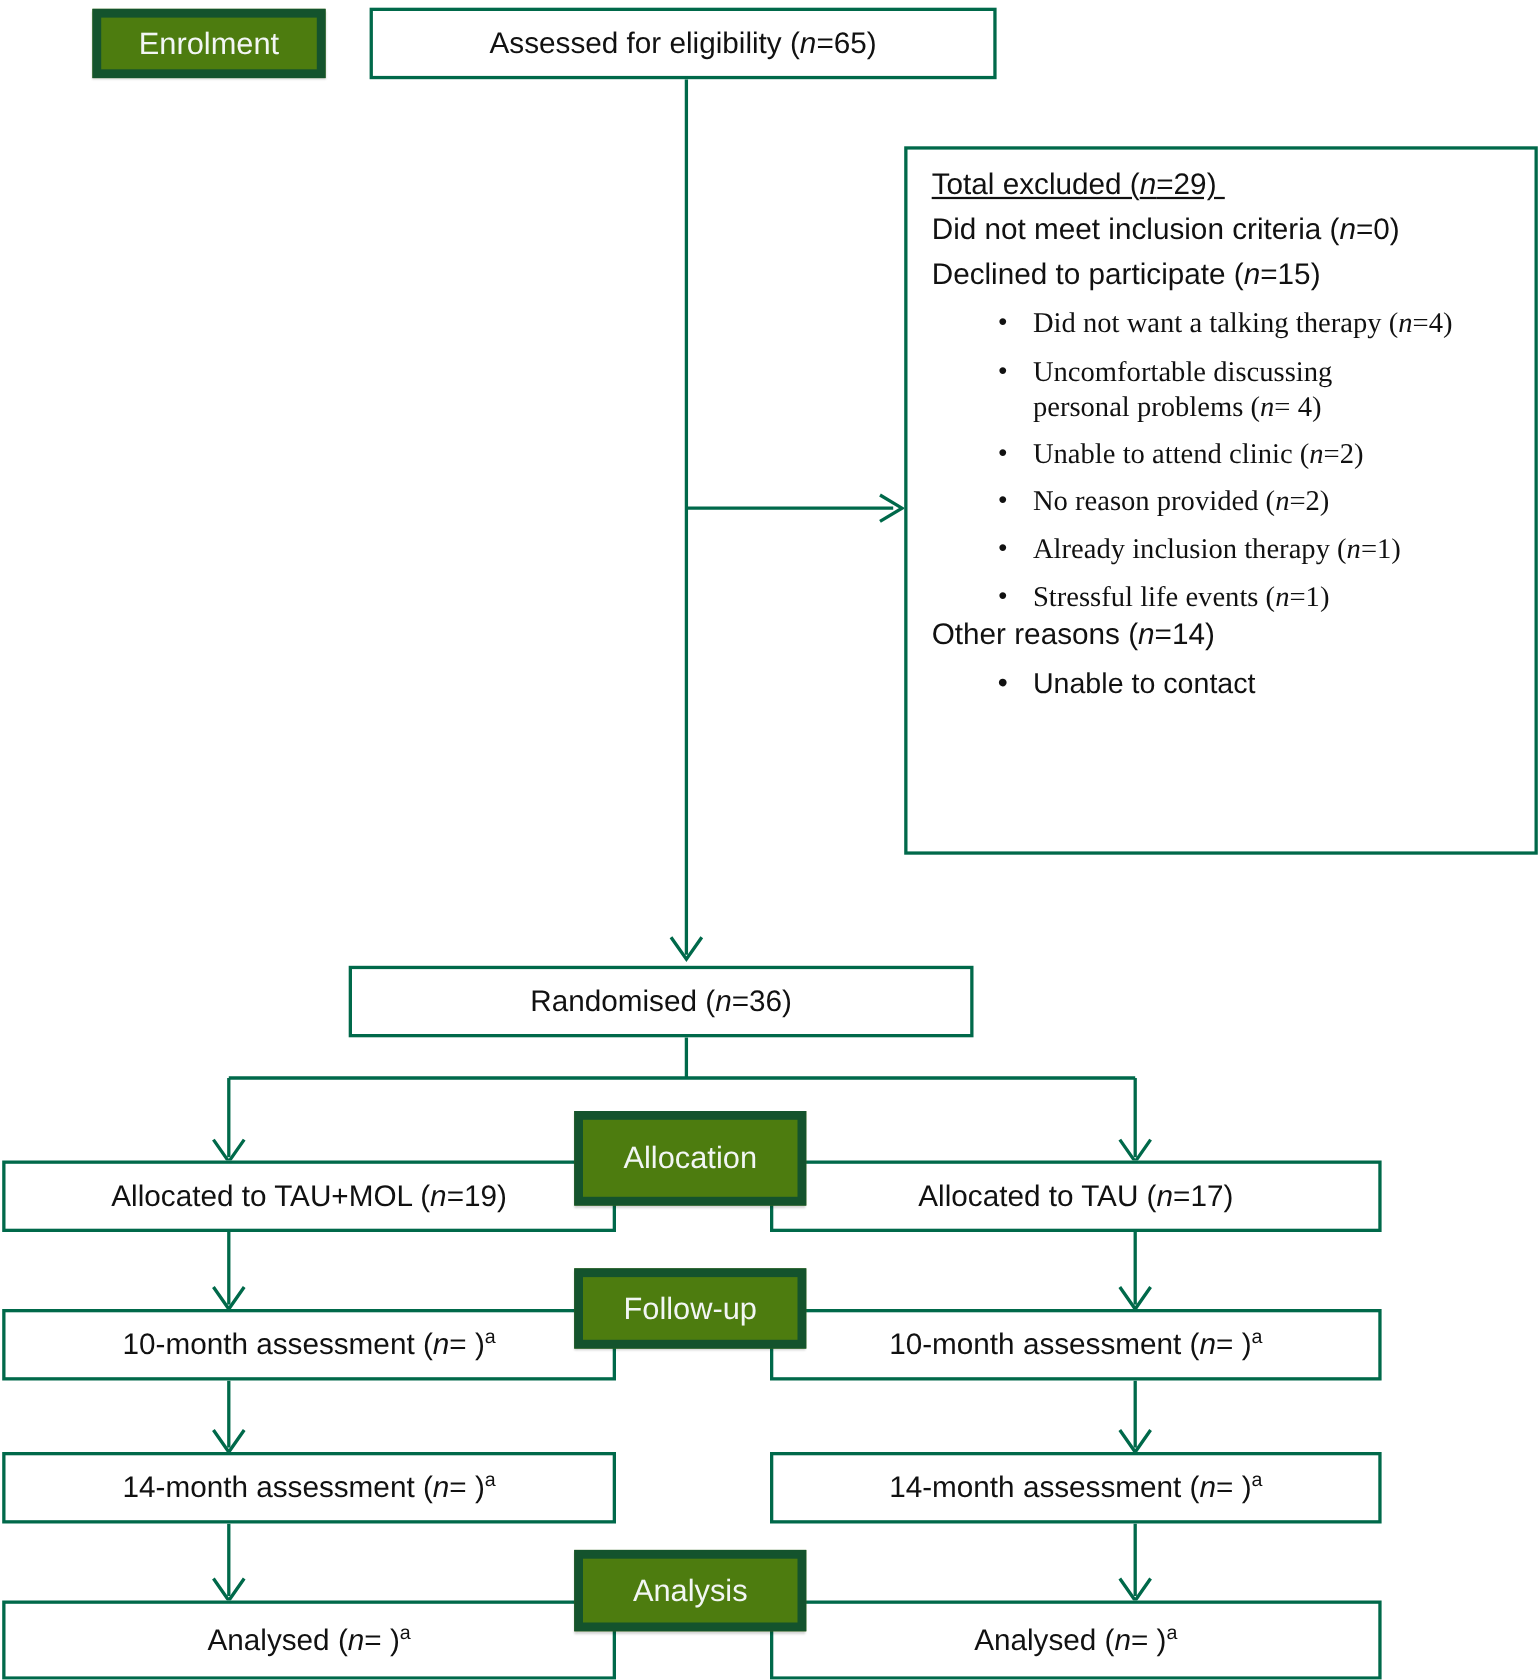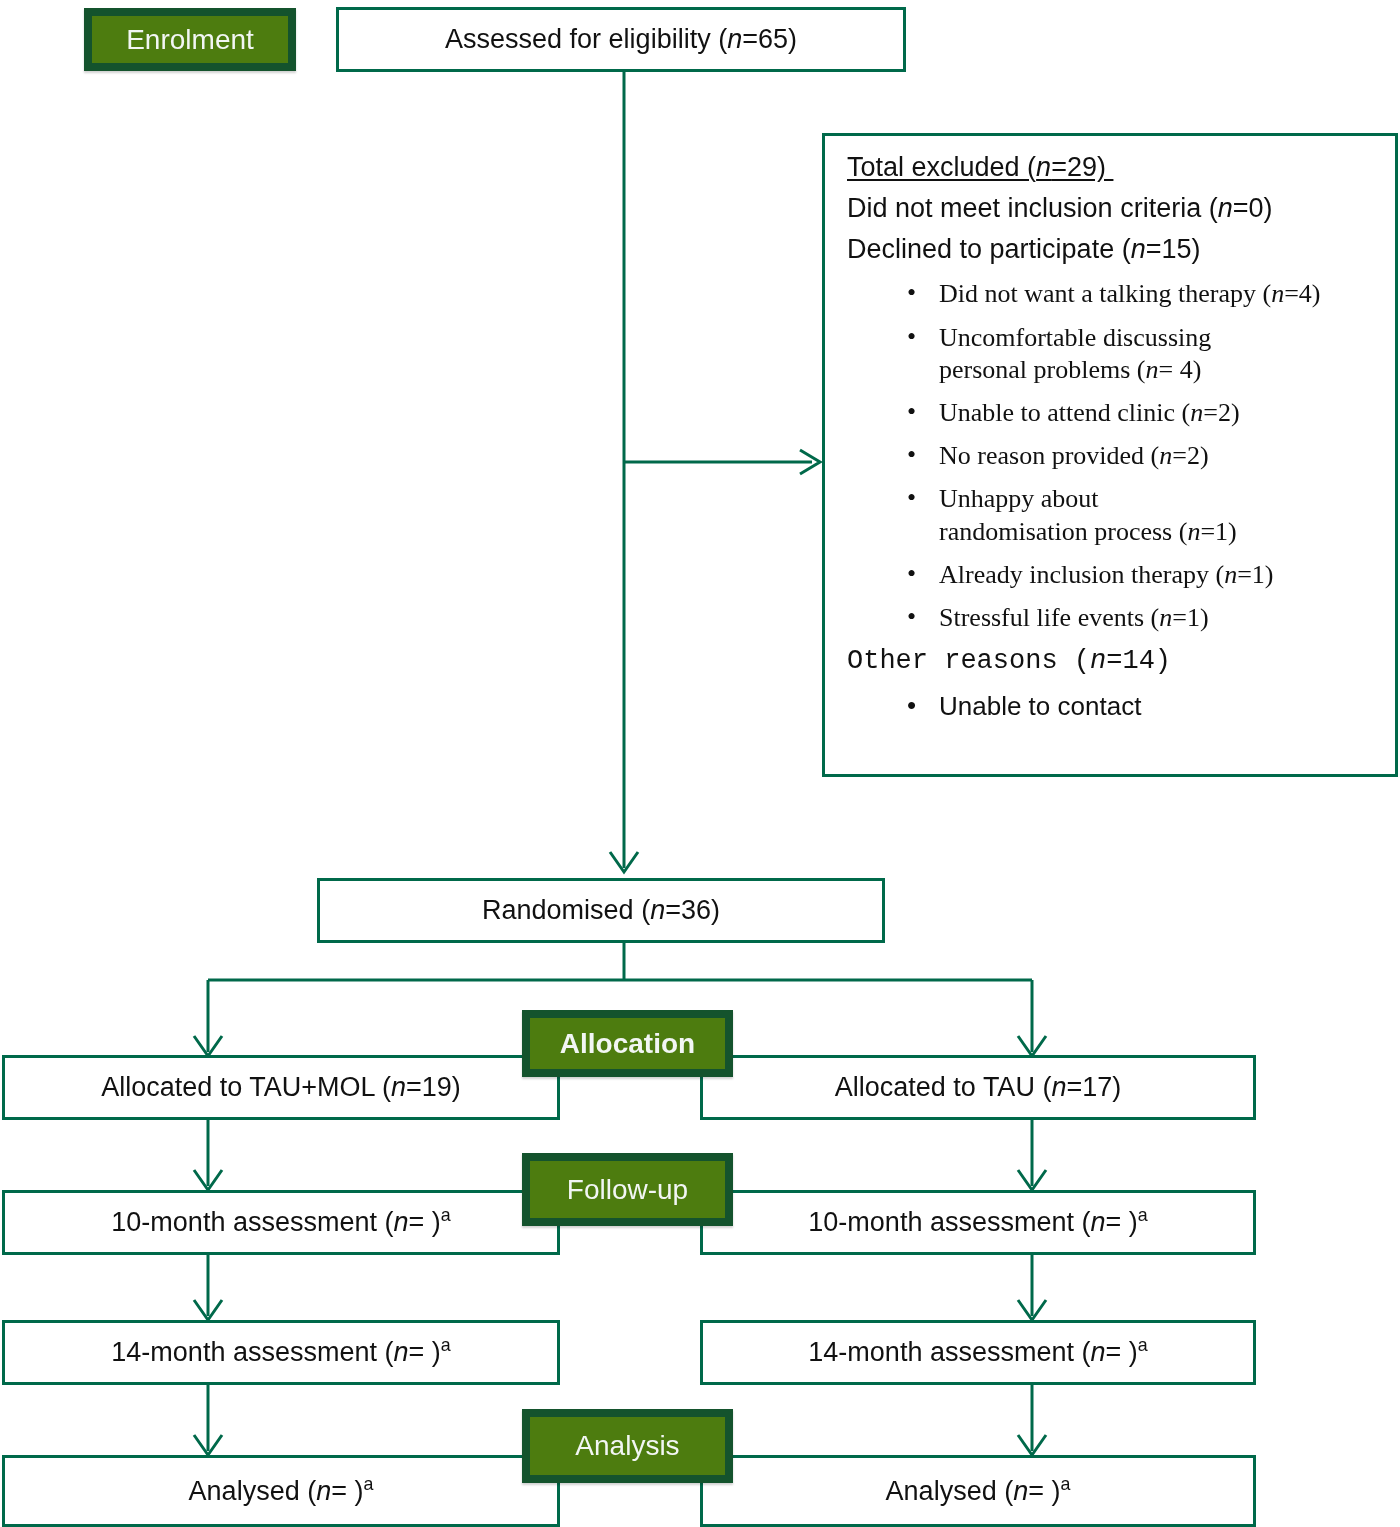--- a/index.html
+++ b/index.html
@@ -137,21 +137,21 @@
       <polyline points="1018,1300 1032,1320 1046,1300"></polyline>
       <polyline points="194,1435 208,1455 222,1435"></polyline>
       <polyline points="1018,1435 1032,1455 1046,1435"></polyline>
     </g>
   </svg>
 
   <div class="stage" style="left:84px; top:8px; width:212px; height:63px;">
     <span>Enrolment</span>
   </div>
 
-  <div class="stage" style="left:522px; top:1010px; width:211px; height:67px;font-weight:bold;">
+  <div class="stage" style="left:522px; top:1010px; width:211px; height:86px;">
     <span>Allocation</span>
   </div>
 
   <div class="stage" style="left:522px; top:1153px; width:211px; height:73px;text-align:center;">
     <span>Follow-up</span>
   </div>
 
   <div class="stage" style="left:522px; top:1409px; width:211px; height:74px;">
     <span>Analysis</span>
   </div>
@@ -173,28 +173,27 @@
 
       <ul class="excl-sub" style="margin-top:6px;font-family:Liberation Serif, serif;">
         <li><span>Did not want a talking therapy (</span><i class="nv">n</i><span>=4)</span></li>
 
         <li><span>Uncomfortable discussing</span><span class="wrap2"><span>personal problems (</span><i class="nv">n</i><span>= 4)</span></span></li>
 
         <li><span>Unable to attend clinic (</span><i class="nv">n</i><span>=2)</span></li>
 
         <li><span>No reason provided (</span><i class="nv">n</i><span>=2)</span></li>
 
-        <li><span>Unhappy about</span><span class="wrap2"><span>randomisation process (</span><i class="nv">n</i><span>=1)</span></span></li>
 
         <li><span>Already inclusion therapy (</span><i class="nv">n</i><span>=1)</span></li>
 
         <li><span>Stressful life events (</span><i class="nv">n</i><span>=1)</span></li>
       </ul>
 
-      <span class="excl-line" style="margin-top:10px;font-family:Liberation Mono, monospace;"><span>Other reasons (</span><i class="nv">n</i><span>=14)</span></span>
+      <span class="excl-line" style=""><span>Other reasons (</span><i class="nv">n</i><span>=14)</span></span>
 
       <ul class="excl-sub" style="margin-top:4px;">
         <li><span>Unable to contact</span></li>
       </ul>
 
     </div>
   </div>
 
   <div class="pbox" style="left:317px; top:878px; width:568px; height:65px;">
     <span>Randomised (<i class="nv">n</i>=36)</span>

